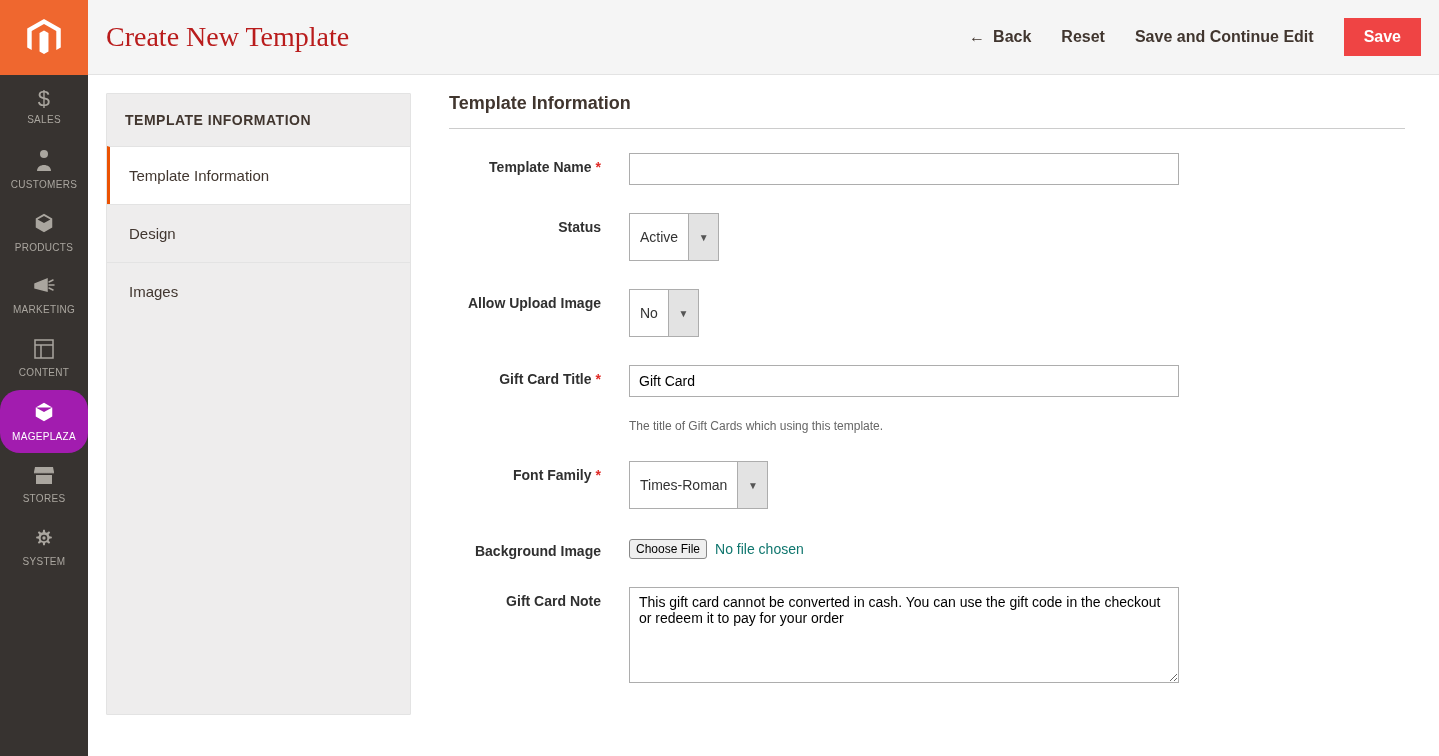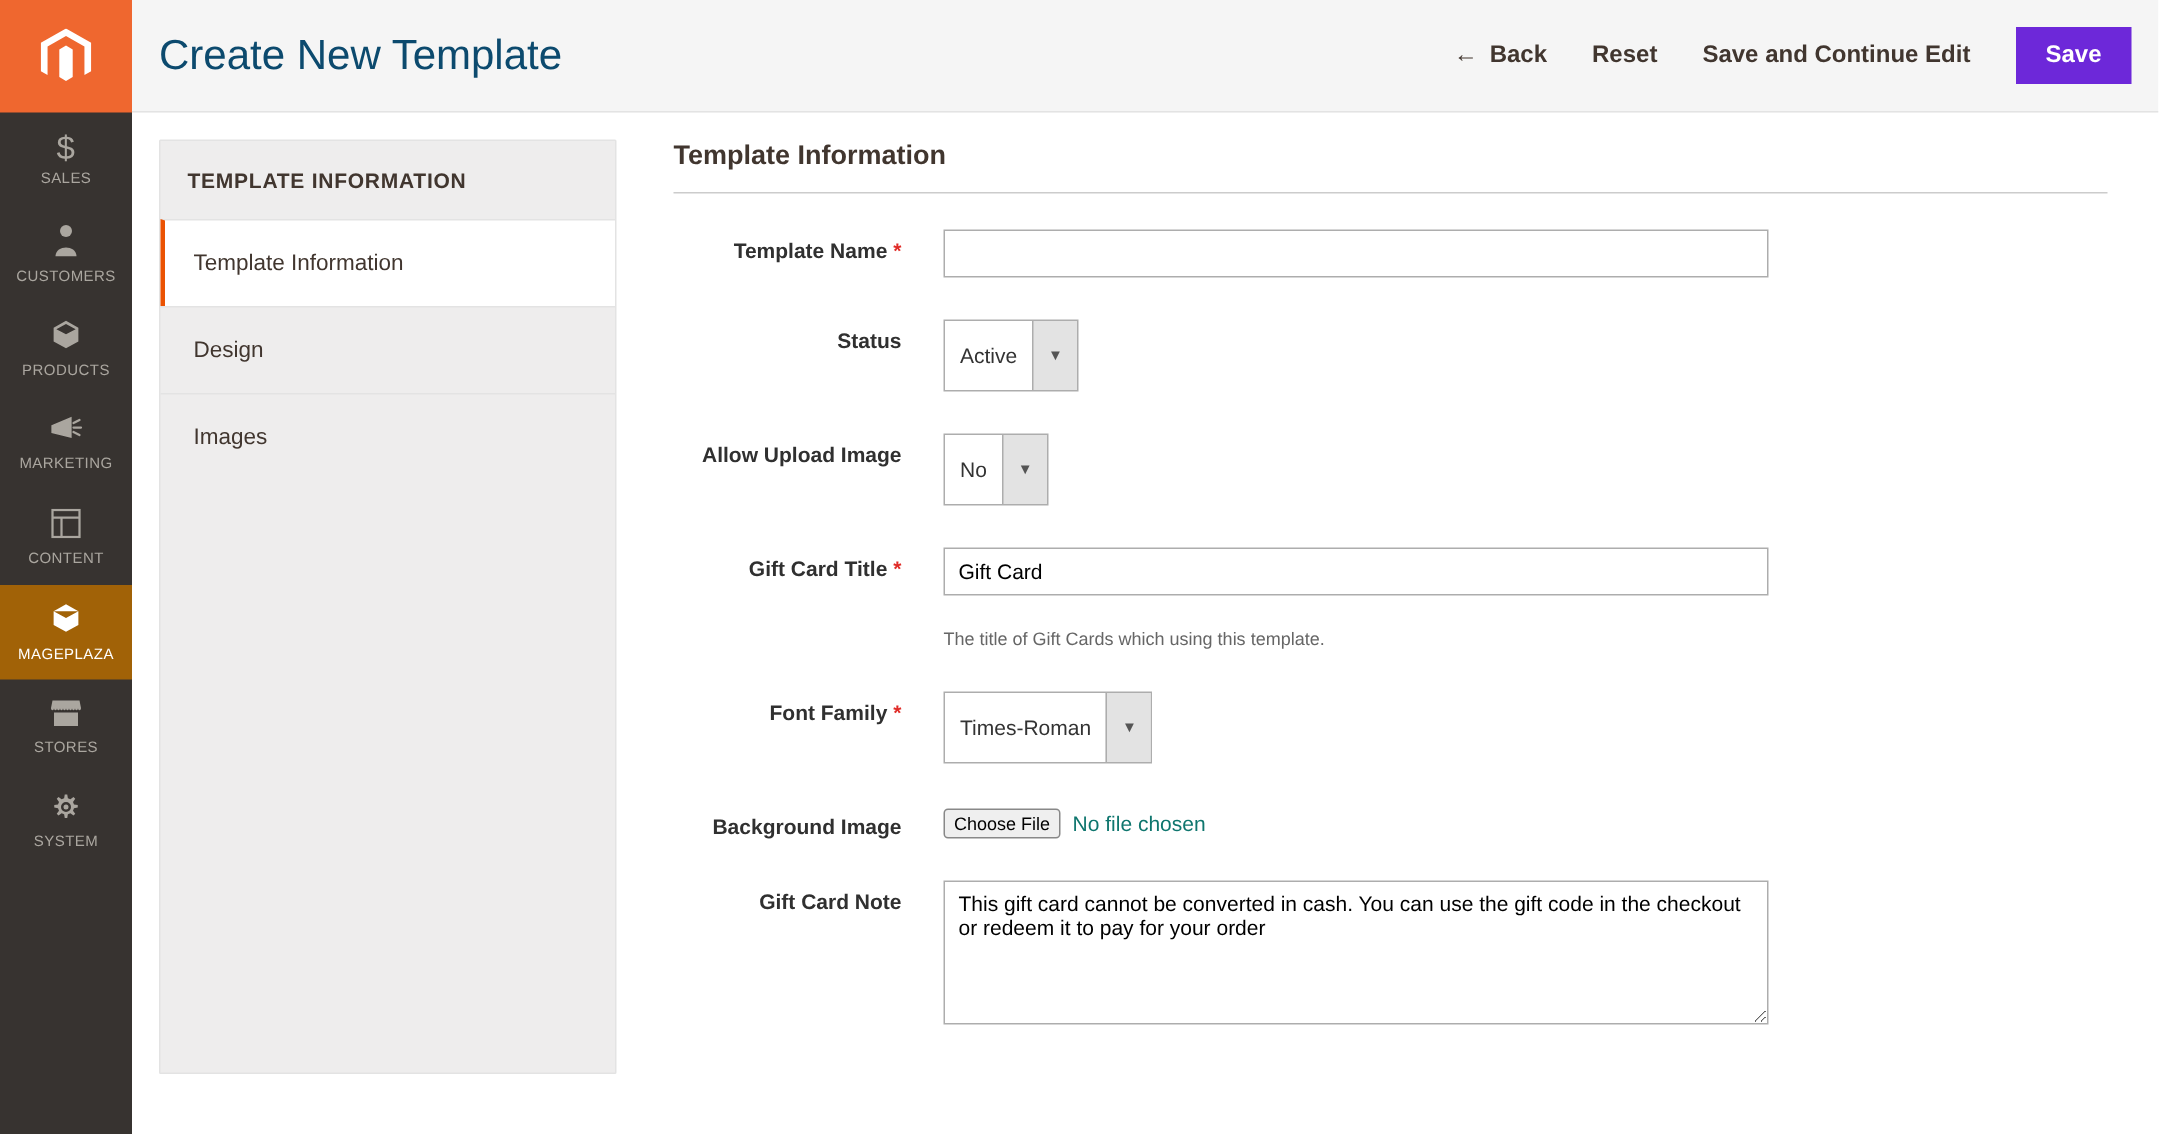--- a/index.html
+++ b/index.html
@@ -5,33 +5,33 @@
 * { box-sizing: border-box; margin: 0; padding: 0; }
 body { font-family: -apple-system, BlinkMacSystemFont, "Segoe UI", Helvetica, Arial, sans-serif; background: #fff; color: #333; }
 
 .layout { display: flex; min-height: 756px; }
 
 
 .sidebar { width: 88px; background: #373330; display: flex; flex-direction: column; align-items: stretch; }
 .logo-box { height: 75px; background: #ef672f; display: flex; align-items: center; justify-content: center; }
 .logo-box svg { width: 34px; height: 38px; }
 .nav-item { display: flex; flex-direction: column; align-items: center; justify-content: center; height: 63px; color: #aaa69f; font-size: 10px; letter-spacing: 0.3px; cursor: pointer; text-transform: uppercase; }
-.nav-item.active { background: #a16207; color: #fff; }
+.nav-item.active { background: #a21caf; color: #fff; border-radius: 20px; }
 .nav-item .ico { font-size: 22px; margin-bottom: 4px; line-height: 1; color: inherit; }
 .nav-item span.lbl { text-align: left; }
 
 
 .main { flex: 1; display: flex; flex-direction: column; }
 
 
 .header { display: flex; align-items: center; justify-content: space-between; padding: 18px 18px 18px 18px; background: #f5f5f5; border-bottom: 1px solid #e3e3e3; }
-.page-title { font-size: 28px; font-weight: 400; color: #0c4a6e; }
+.page-title { font-size: 28px; font-weight: 400; color: #b91c1c; font-family: Liberation Serif, serif; }
 .header-actions { display: flex; align-items: center; gap: 30px; }
 .link-action { font-size: 16px; font-weight: 600; color: #41362f; cursor: pointer; display: inline-flex; align-items: center; gap: 8px; }
-.btn-save { background: #6d28d9; color: #fff; font-size: 16px; font-weight: 600; padding: 10px 20px; border: none; cursor: pointer; }
+.btn-save { background: #ef4444; color: #fff; font-size: 16px; font-weight: 600; padding: 10px 20px; border: none; cursor: pointer; }
 
 
 .content { display: flex; padding: 18px 34px 40px 18px; gap: 38px; }
 
 
 .tabs-panel { width: 305px; background: #eeeded; border: 1px solid #e3e3e3; border-radius: 1px; }
 .tabs-header { padding: 18px 18px 18px 18px; font-size: 14px; font-weight: 700; color: #41362f; letter-spacing: 0.5px; text-transform: uppercase; }
 .tab-item { padding: 20px 22px; font-size: 15px; color: #41362f; cursor: pointer; border-top: 1px solid #e3e3e3; }
 .tab-item.active { background: #fff; border-left: 3px solid #eb5202; padding-left: 19px; font-weight: 400; }
 

